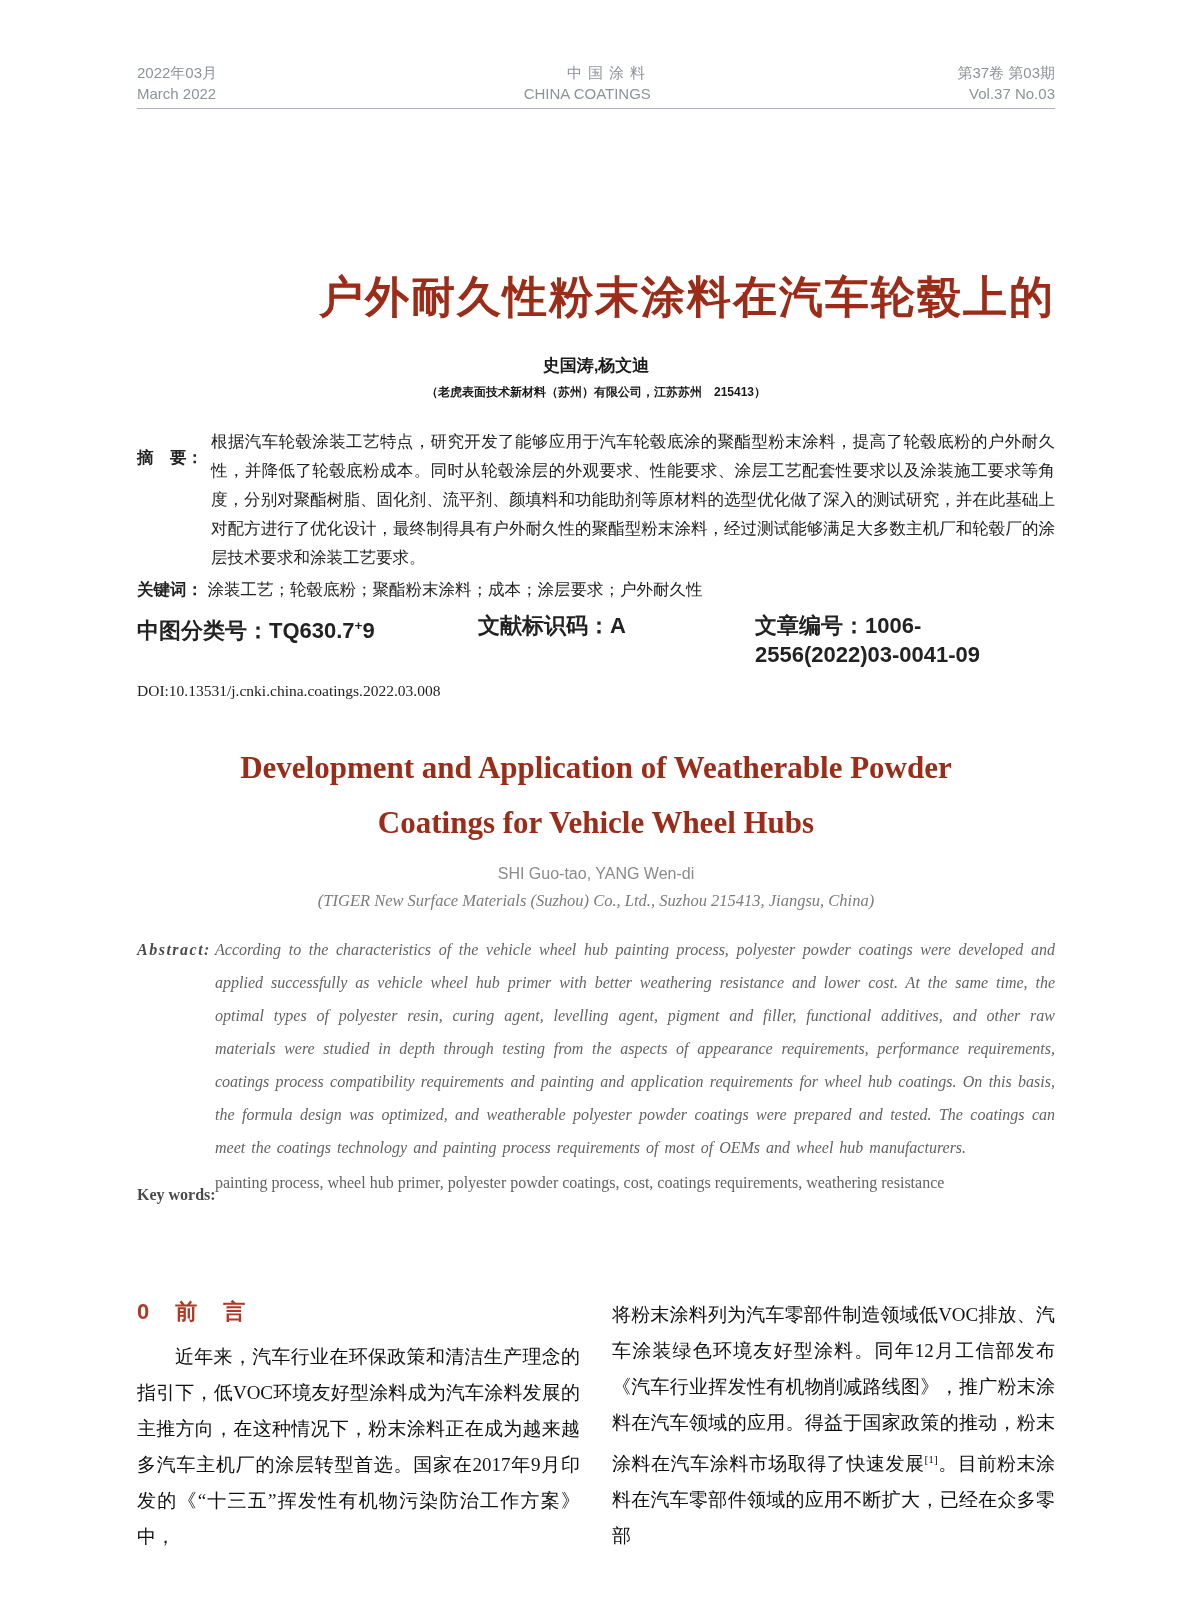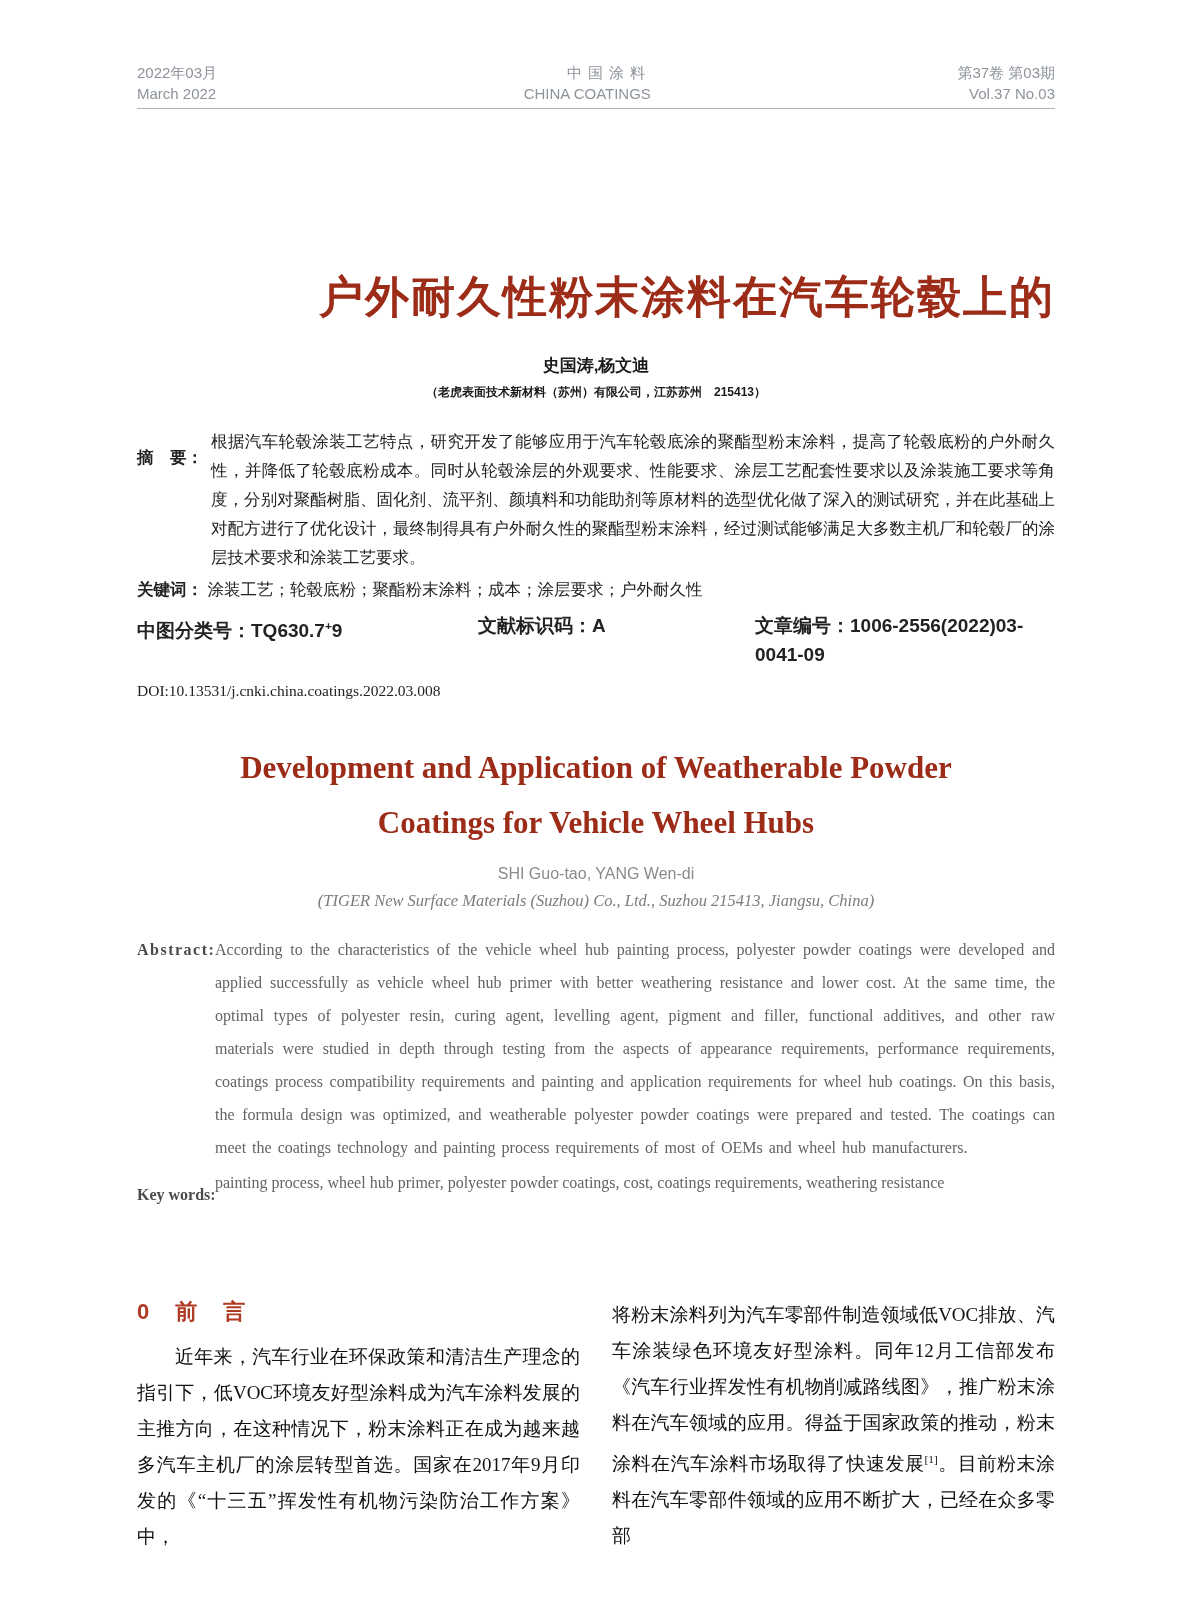--- a/index.html
+++ b/index.html
@@ -39,21 +39,21 @@
   }
   .abstract-cn .label { position:absolute; left:0; top:16px; font-weight:700; }
   .keywords-cn {
     margin-top:3px; font-family:"Liberation Sans","DejaVu Sans",sans-serif;
     font-size:16.5px; line-height:29px; color:#222;
   }
   .keywords-cn .label { font-weight:700; }
   .clc-row {
     margin-top:7px; display:flex;
     font-family:"Liberation Sans","DejaVu Sans",sans-serif;
-    font-size:19px; line-height:29px; color:#222; font-weight:600;
+    font-size:22px; line-height:29px; color:#222; font-weight:600;
   }
   .clc-row .c1 { flex:0 0 341px; }
   .clc-row .c2 { flex:0 0 277px; }
   .clc-row sup { font-size:0.62em; vertical-align:super; }
   .doi { margin-top:9px; font-size:15.5px; line-height:26px; color:#222;
          font-family:"Liberation Serif","DejaVu Serif",serif; }
 
   
   .en-title {
     margin-top:36px; text-align:center; color:#9c2b18;
@@ -62,21 +62,21 @@
   }
   .authors-en { margin-top:15px; text-align:center; color:#8a8a8a; font-size:16px;
     font-family:"Liberation Sans","DejaVu Sans",sans-serif; }
   .affil-en { margin-top:8px; text-align:center; color:#7c7c7c; font-size:16.5px;
     font-style:italic; font-family:"Liberation Serif","DejaVu Serif",serif; }
 
   
   .abstract-en {
     margin-top:22px; position:relative; padding-left:78px;
     font-size:16px; line-height:33px; text-align:justify; word-spacing:2px;
-    color:#636363; font-family:"Liberation Serif","DejaVu Serif",serif;
+    color:#636363; font-family:"Liberation Serif","DejaVu Serif",serif;font-style:italic;
   }
   .abstract-en .label { position:absolute; left:0; top:0; font-weight:700;
     letter-spacing:1.5px; color:#4a4a4a; }
   .keywords-en {
     margin-top:2px; position:relative; padding-left:78px;
     font-size:16px; line-height:33px; color:#636363;
     font-family:"Liberation Serif","DejaVu Serif",serif;
   }
   .keywords-en .label { position:absolute; left:0; top:12px; font-weight:700; color:#4a4a4a; }
 

